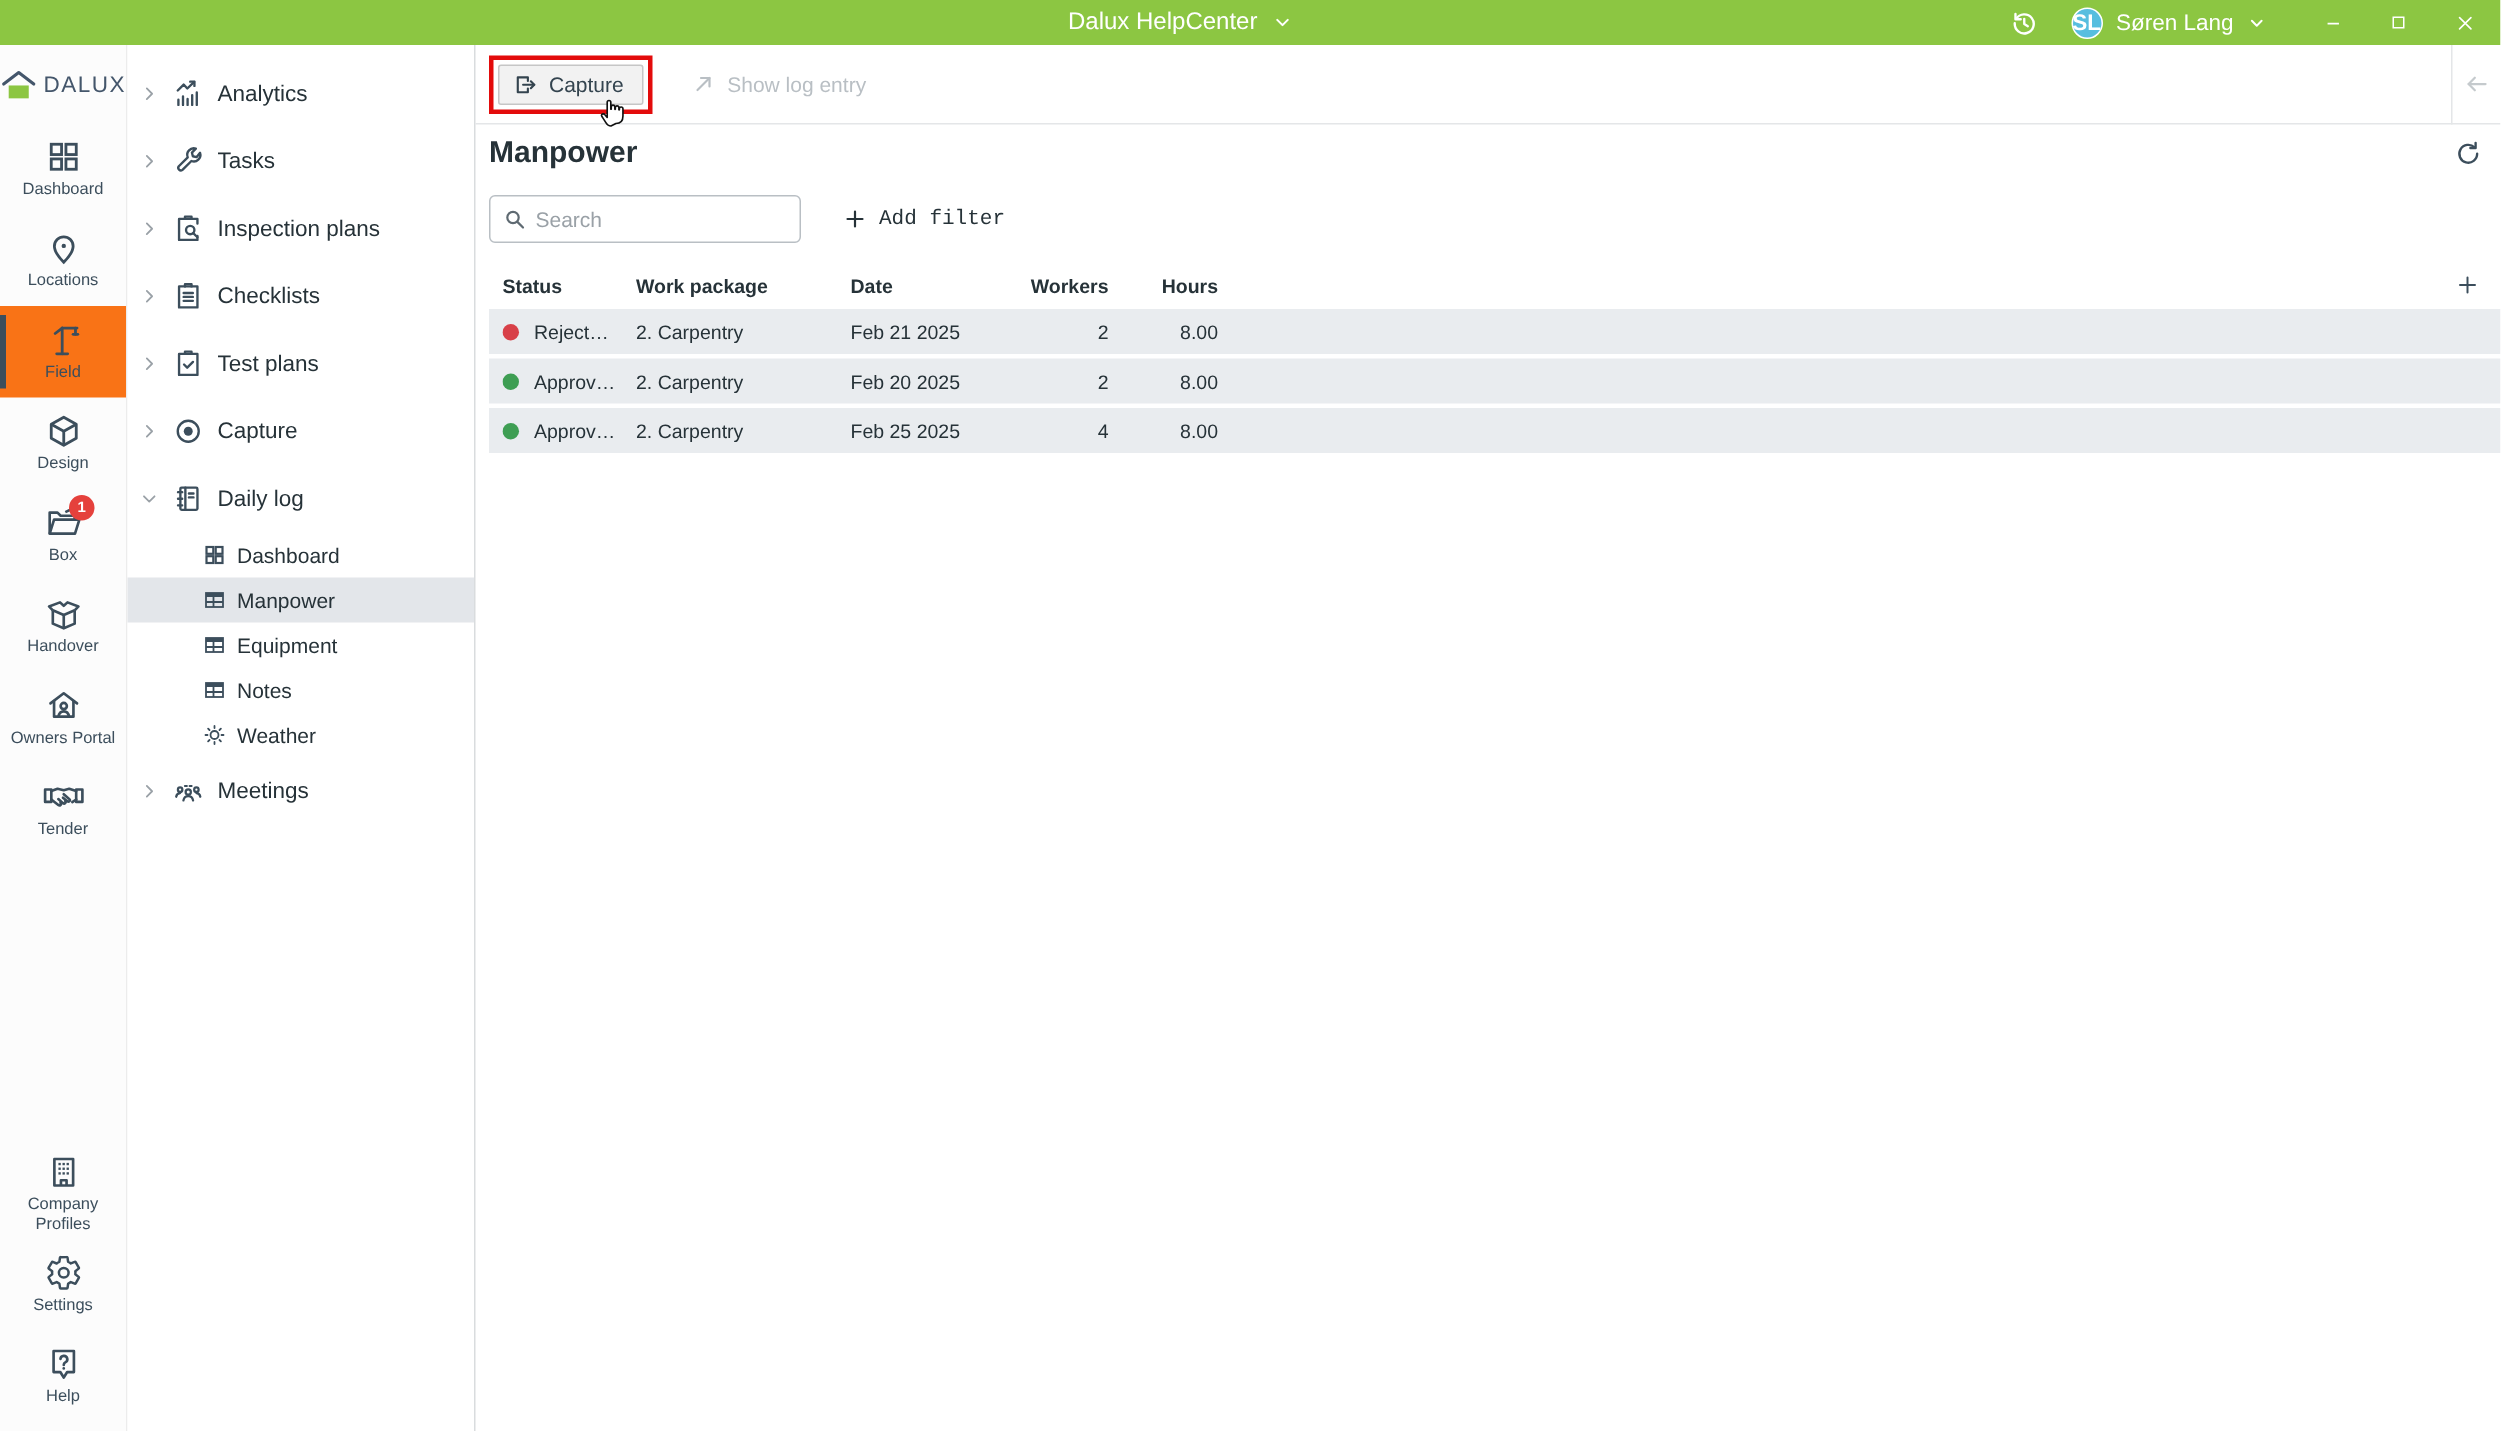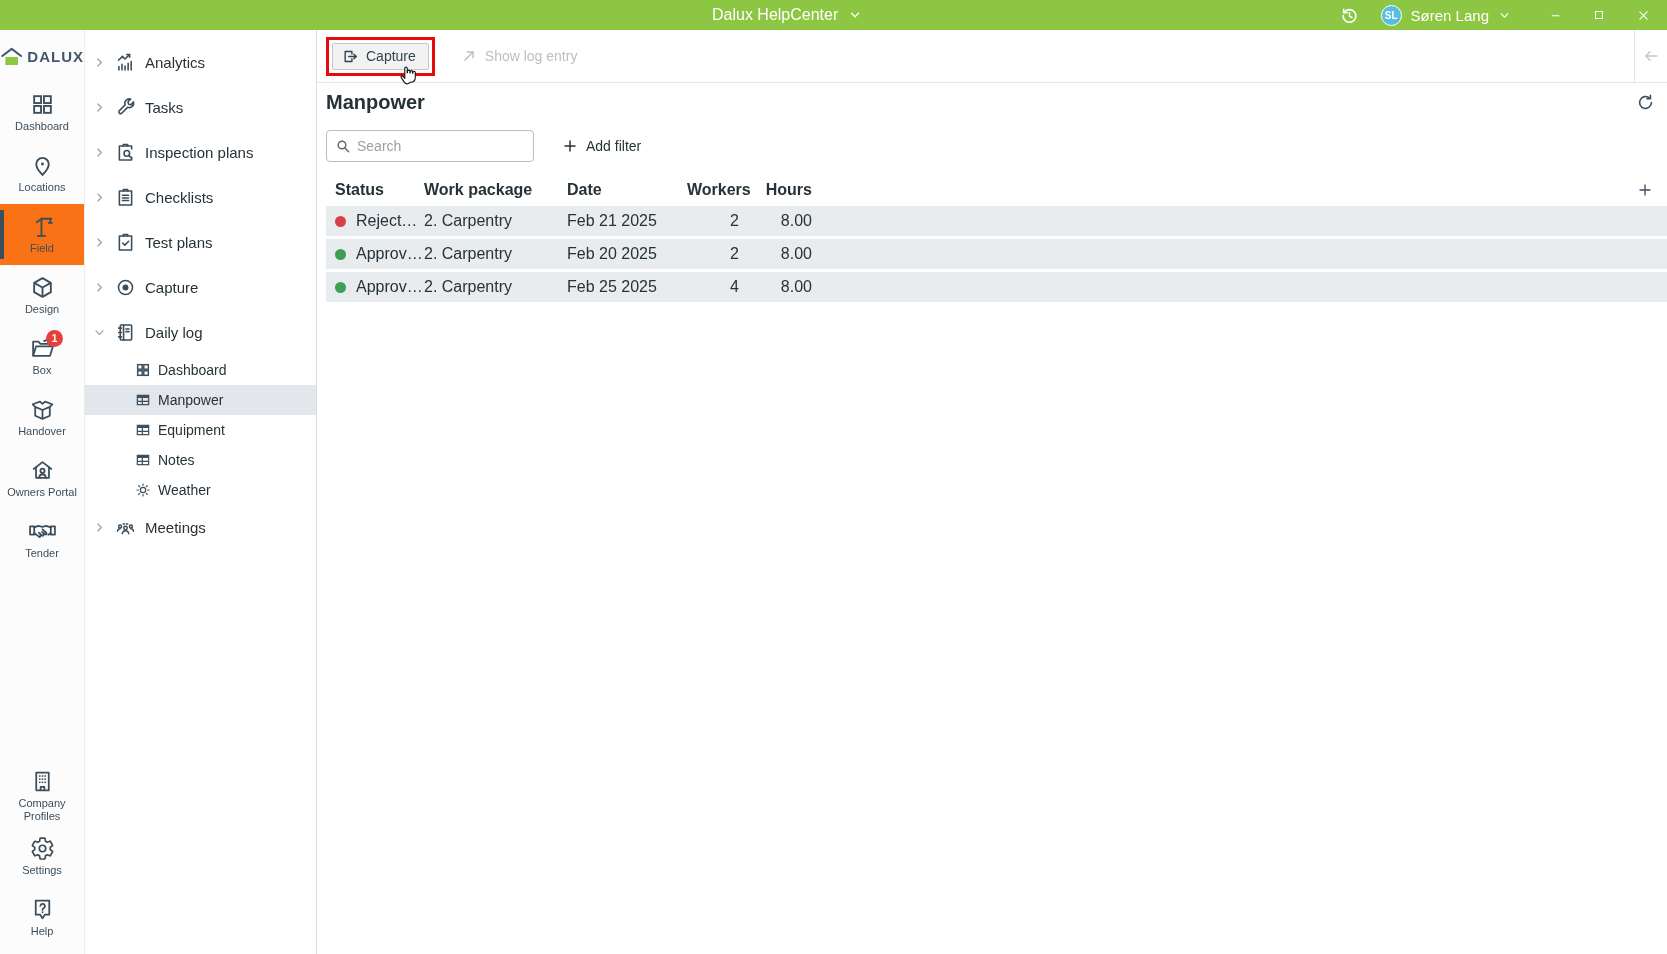--- a/index.html
+++ b/index.html
@@ -8,34 +8,34 @@
 
   
   .titlebar { position:relative; height:30px; background:#8CC642; color:#fff;
     display:flex; align-items:center; }
   .tb-title { position:absolute; left:712px; top:0; height:30px; display:flex;
     align-items:center; gap:10px; font-size:16px; font-weight:500; }
   .tb-right { position:absolute; right:0; top:0; height:30px; display:flex;
     align-items:center; }
   .tb-hist { margin-right:22px; display:flex; }
   .avatar { width:21px; height:21px; border-radius:50%; background:#57BEDF;
-    border:1.5px solid #fff; color:#fff; font-size:10px; font-weight:bold;
+    border:1.5px solid #fff; color:#fff; font-size:15px; font-weight:bold;
     display:flex; align-items:center; justify-content:center; }
   .tb-user { display:flex; align-items:center; gap:9px; font-size:15px; margin-right:22px; }
   .winbtn { width:44px; height:30px; display:flex; align-items:center; justify-content:center; }
   .winbtn:last-child { margin-right:2px; }
 
   
   .app { display:flex; height:924px; }
 
   
   .rail { width:85px; background:#FCFCFC; border-right:1px solid #ECECEC;
     display:flex; flex-direction:column; align-items:stretch; color:#3C4E5C; }
   .rail-logo { height:52px; display:flex; align-items:center; justify-content:center; gap:4px; }
-  .logo-word { font-size:15px; letter-spacing:1px; color:#44566B; font-weight:700; }
+  .logo-word { font-size:15px; letter-spacing:1px; color:#44566B; font-weight:400; }
   .rail-item { position:relative; height:61px; display:flex; flex-direction:column;
     align-items:center; justify-content:center; gap:3px; font-size:11px; cursor:default; }
   .rail-item .rlabel { line-height:1.15; text-align:center; }
   .rail-item.active { background:#f97316; }
   .rail-item.active::before { content:""; position:absolute; left:0; top:6px; bottom:6px;
     width:4px; background:#3C4E5C; }
   .rail-bottom { margin-top:auto; padding-bottom:6px; }
   .badge { position:absolute; top:4px; left:46px; min-width:17px; height:17px;
     border-radius:9px; background:#E5413C; color:#fff; font-size:10px; font-weight:bold;
     display:flex; align-items:center; justify-content:center; padding:0 4px; }
@@ -67,25 +67,25 @@
     padding-right:12px; }
   .page-title { font-size:20px; font-weight:bold; color:#263238; }
   .refresh { color:#3C4E5C; display:flex; }
   .filter-row { margin-top:16px; display:flex; align-items:center; }
   .searchbox { width:208px; height:32px; border:1px solid #B9BFC4; border-radius:4px;
     display:flex; align-items:center; padding:0 8px; gap:6px; color:#5F6A72; }
   .searchbox input { border:none; outline:none; flex:1; font-size:14px;
     font-family:inherit; color:#263238; background:transparent; min-width:0; }
   .searchbox input::placeholder { color:#9AA1A7; }
   .addfilter { display:flex; align-items:center; gap:8px; margin-left:28px; font-size:14px;
-    color:#263238; }
+    color:#263238;font-family:Liberation Mono, monospace; }
 
   .table { margin-top:12px; }
   .trow { display:grid; grid-template-columns:89px 143px 120px 52px 73px 1fr 44px;
-    align-items:center; padding-left:9px; font-size:16px; }
+    align-items:center; padding-left:9px; font-size:13px; }
   .thead { height:32px; font-weight:bold; }
   .tbody-row { height:30px; background:#E9ECEF; margin-bottom:3px; }
   .cell-r { text-align:right; }
   .status-cell { display:flex; align-items:center; gap:10px; overflow:hidden; white-space:nowrap; }
   .dot { width:11px; height:11px; border-radius:50%; flex:0 0 auto; }
   .addcol { display:flex; justify-content:center; color:#3C4E5C; }
 
   .cursor { position:absolute; left:398px; top:60px; z-index:50; pointer-events:none; }
   .ic { display:block; }
 </style>

